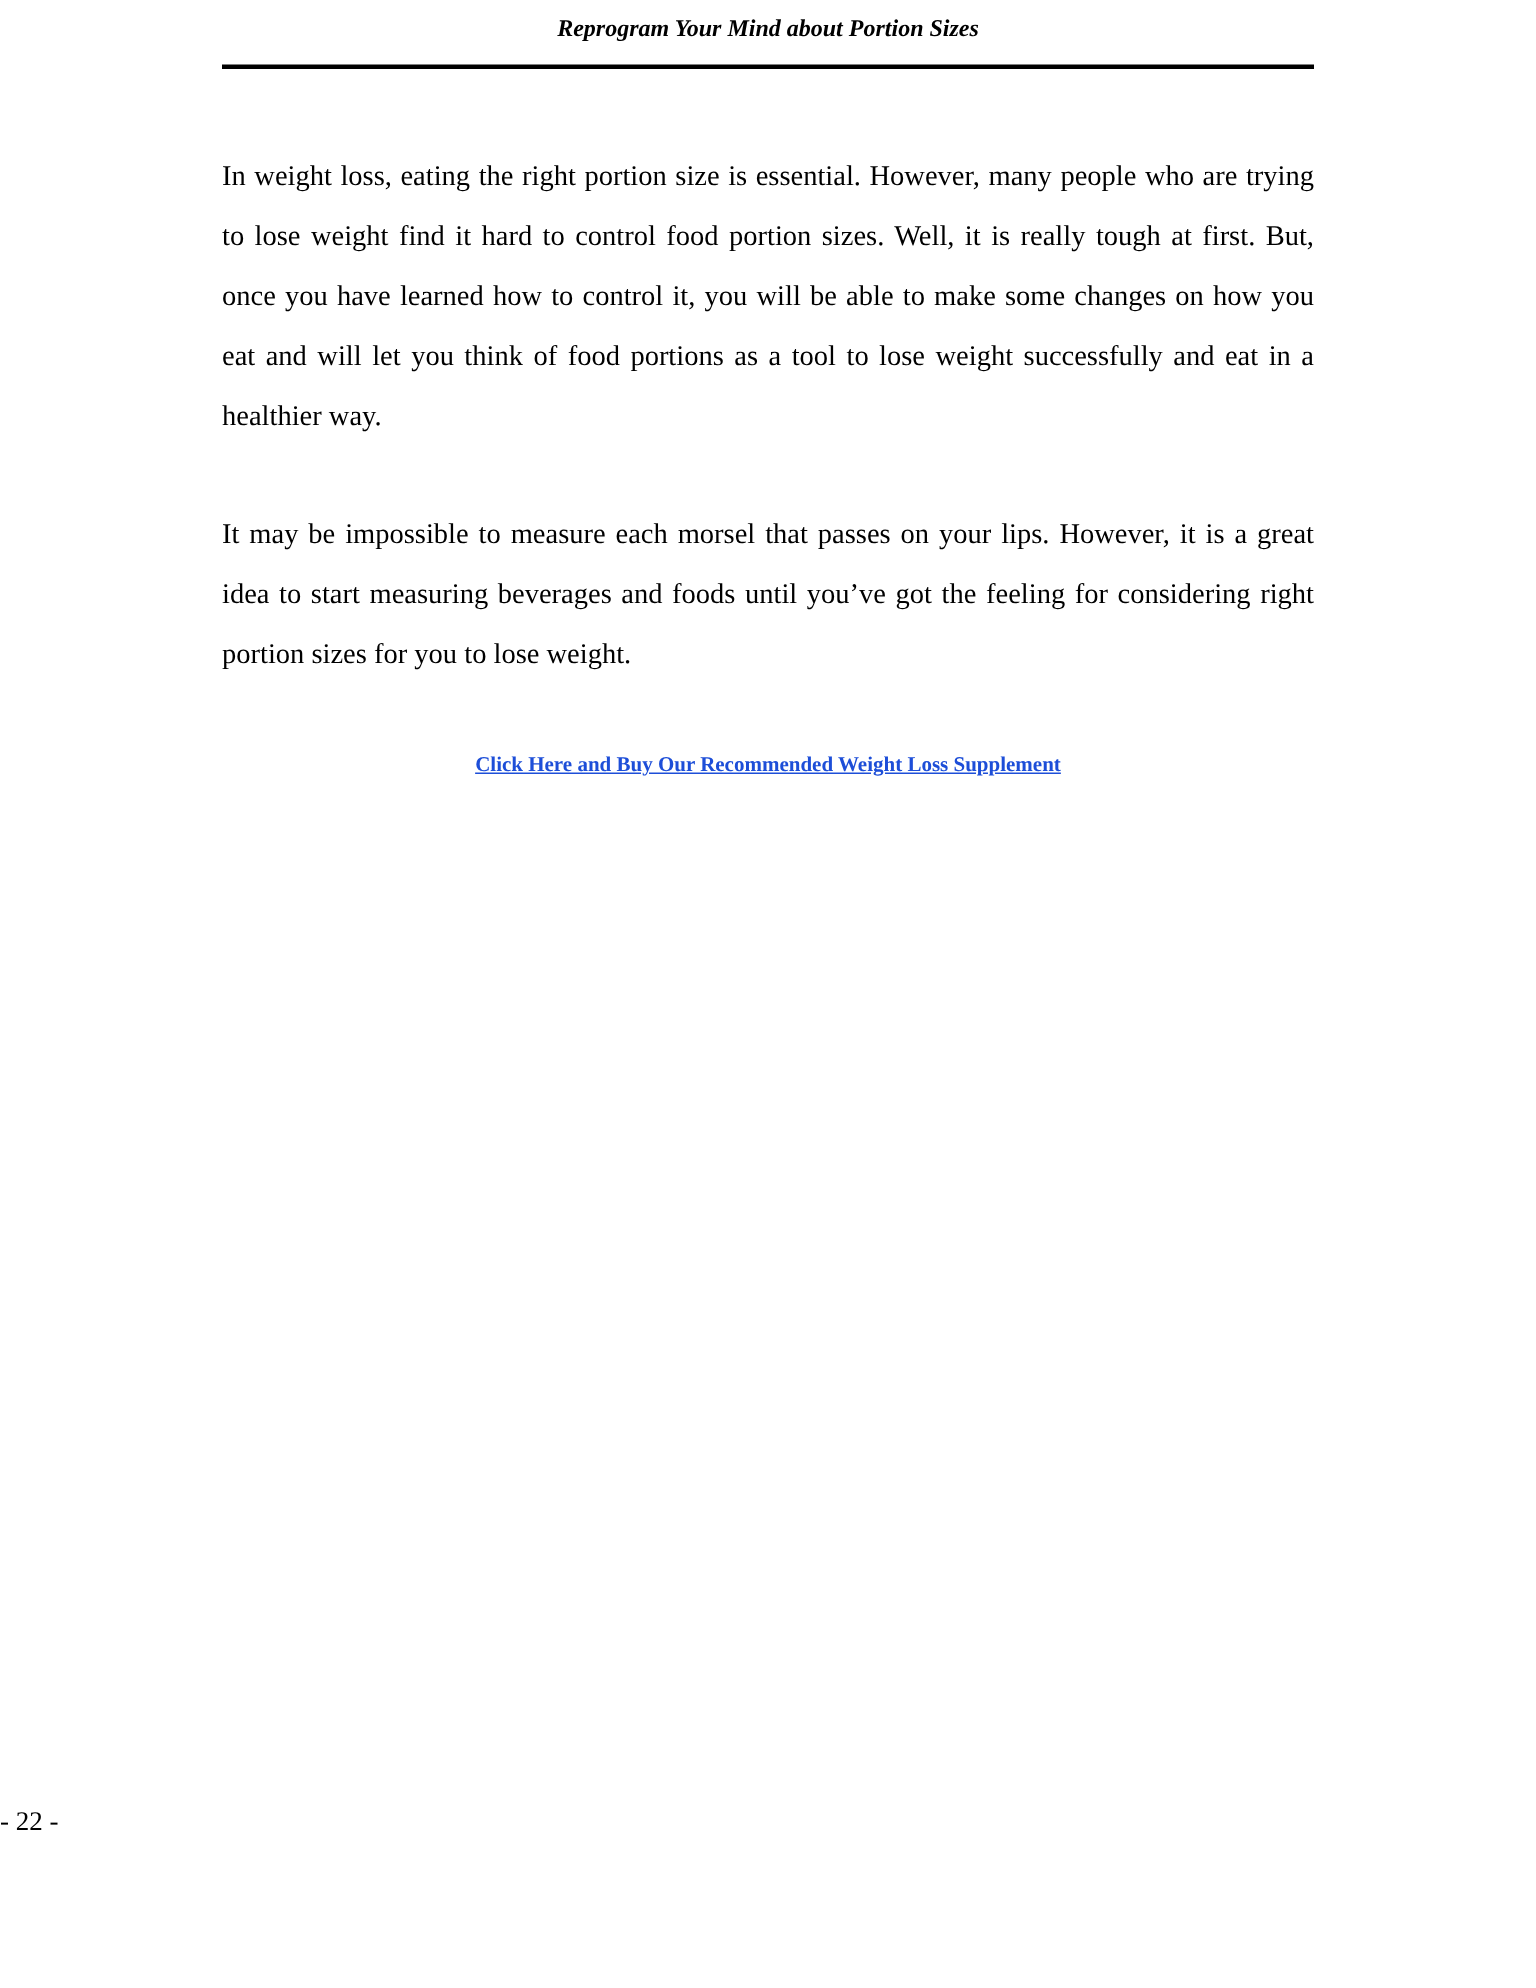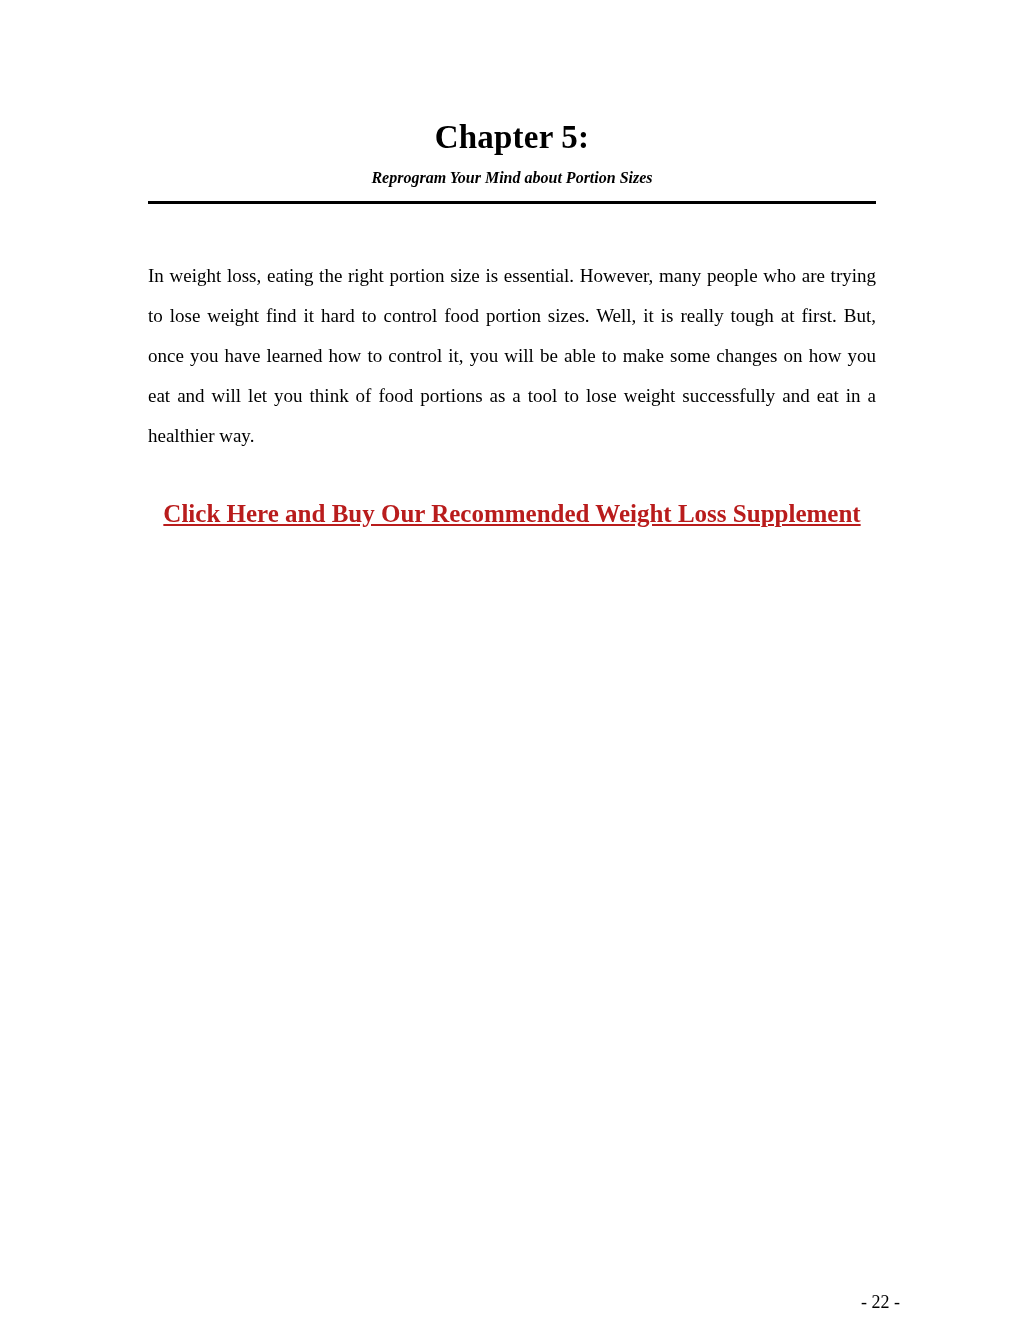--- a/index.html
+++ b/index.html
@@ -75,50 +75,50 @@
   .body-text + .body-text {
     padding-top: 39px;
   }
   .cta-wrap {
     padding-top: 44px;
     text-align: center;
   }
   .cta-link {
     font-family: "Liberation Serif", serif;
     font-weight: bold;
-    font-size: 25px;
-    color: #b91c1c;
+    font-size: 14px;
+    color: #1d4ed8;
     text-decoration: underline;
     cursor: pointer;
   }
   .footer {
     position: absolute;
     left: 0;
-    top: 1292px;
+    top: 1204px;
     width: 900px;
-    text-align: right;
+    text-align: left;
     font-size: 18px;
     font-family: "Liberation Serif", serif;
   }
 </style>
 </head>
 <body>
 
 <div class="page">
   <div class="content">
 
-    <h1 class="chapter-title">Chapter 5:</h1>
 
     <h2 class="chapter-subtitle">Reprogram Your Mind about Portion Sizes</h2>
 
     <hr class="rule">
 
 
     <p class="body-text">In weight loss, eating the right portion size is essential. However, many people who are trying to lose weight find it hard to control food portion sizes. Well, it is really tough at first. But, once you have learned how to control it, you will be able to make some changes on how you eat and will let you think of food portions as a tool to lose weight successfully and eat in a healthier way.</p>
 
+    <p class="body-text">It may be impossible to measure each morsel that passes on your lips. However, it is a great idea to start measuring beverages and foods until you’ve got the feeling for considering right portion sizes for you to lose weight.</p>
 
 
     <div class="cta-wrap">
       <a class="cta-link" href="#">Click Here and Buy Our Recommended Weight Loss Supplement</a>
     </div>
 
   </div>
 
   <div class="footer">- 22 -</div>
 </div>

